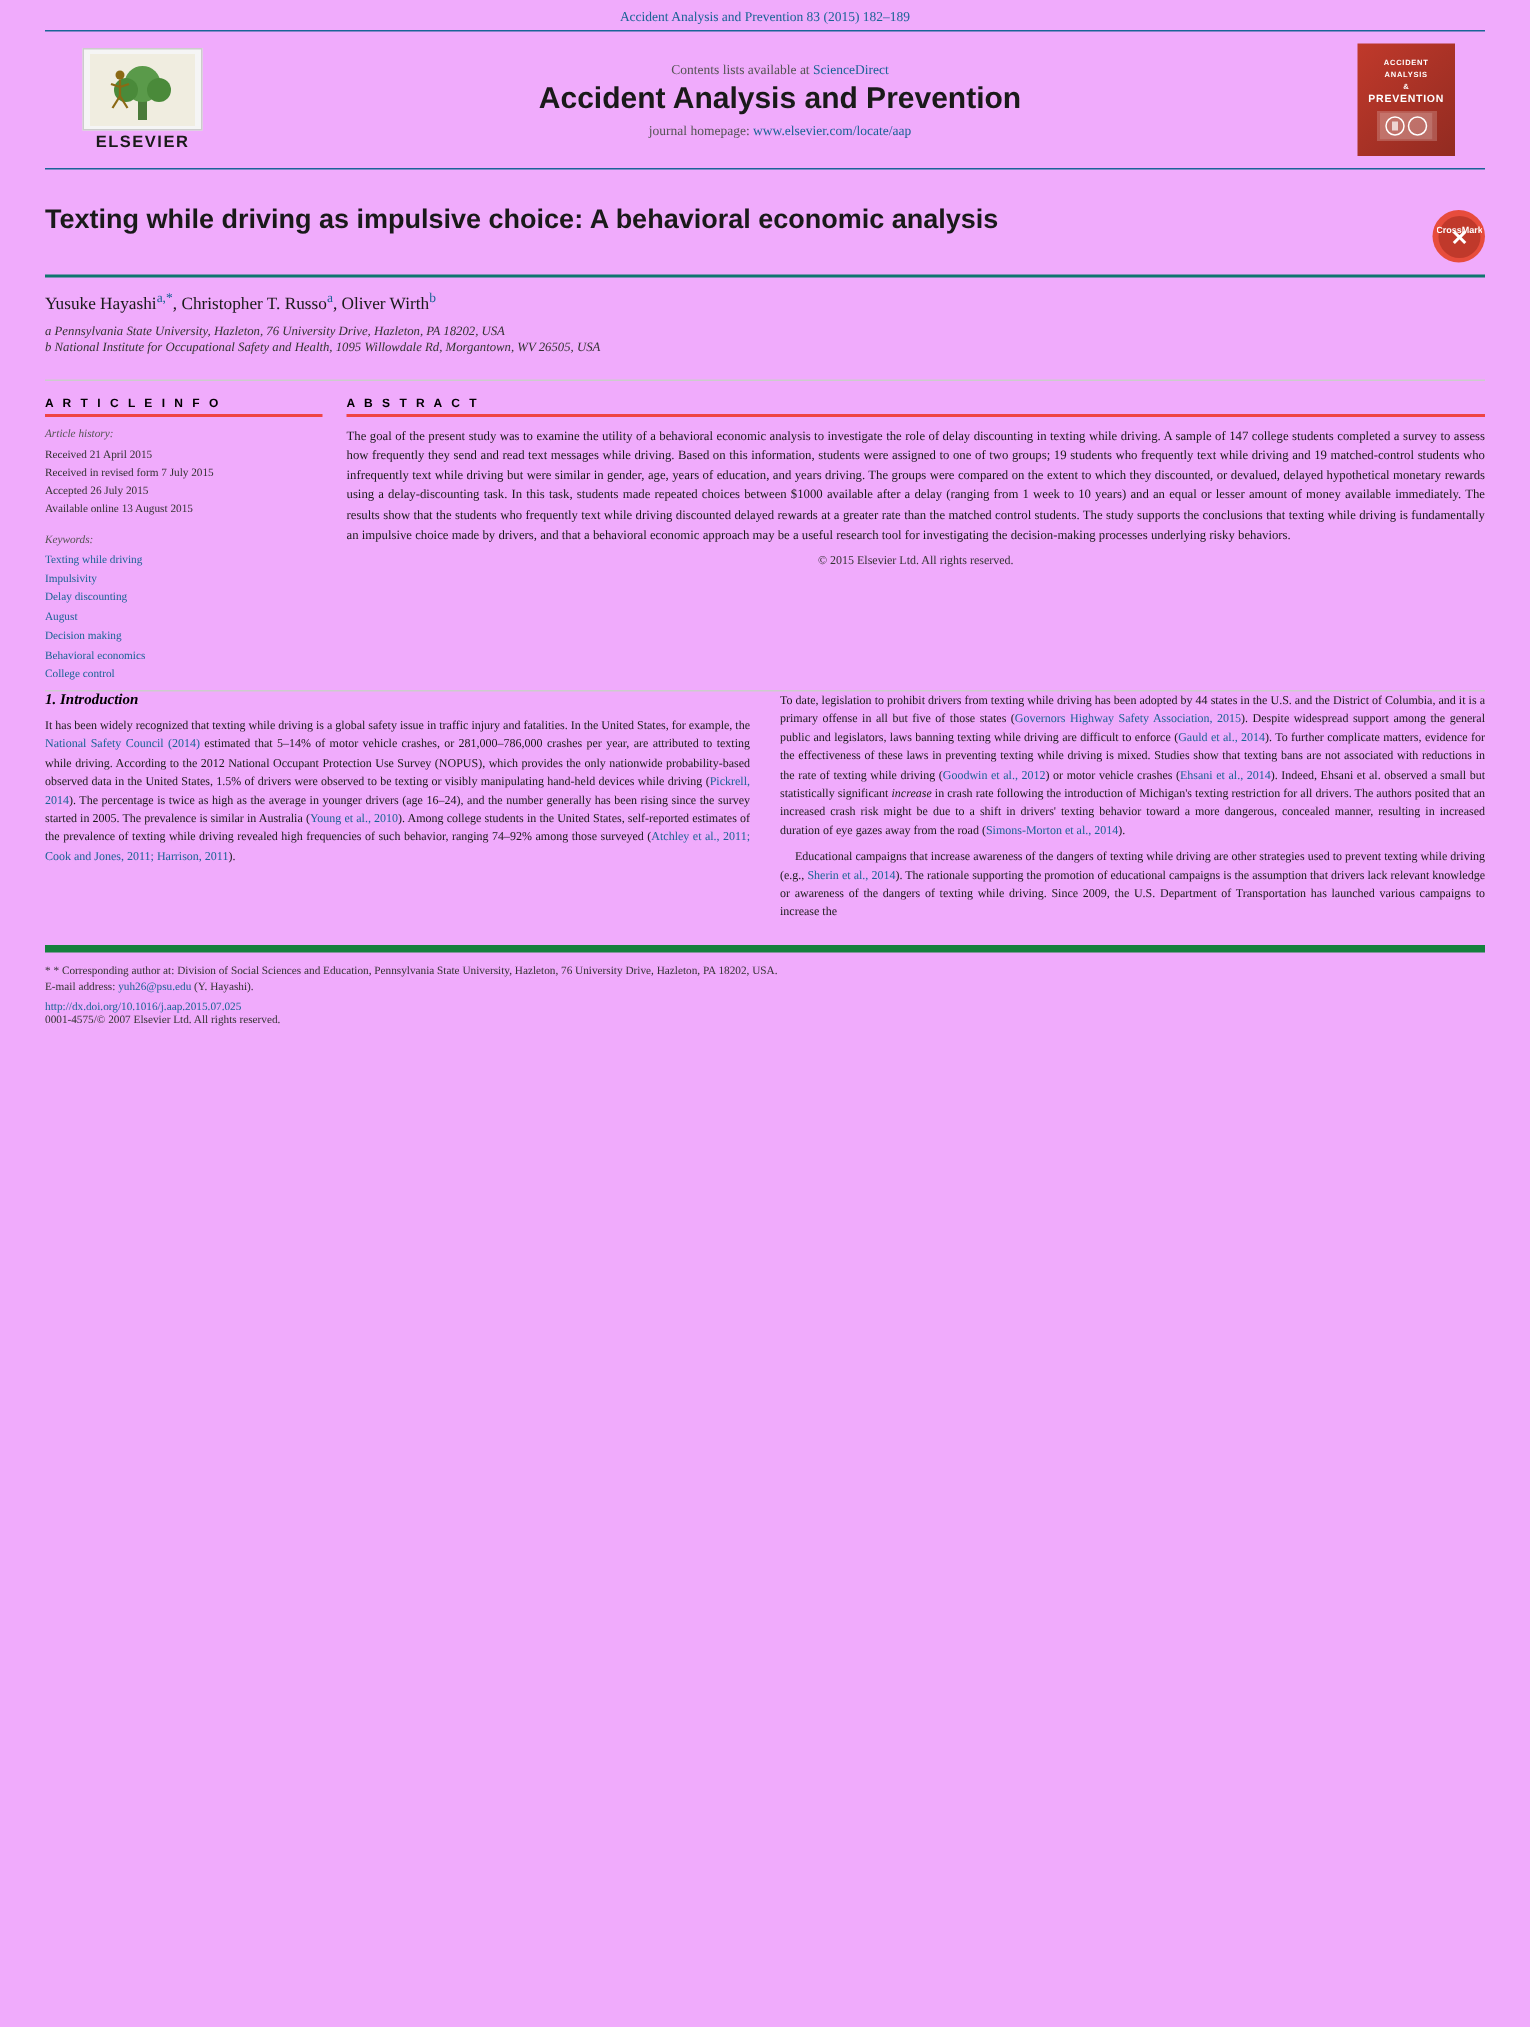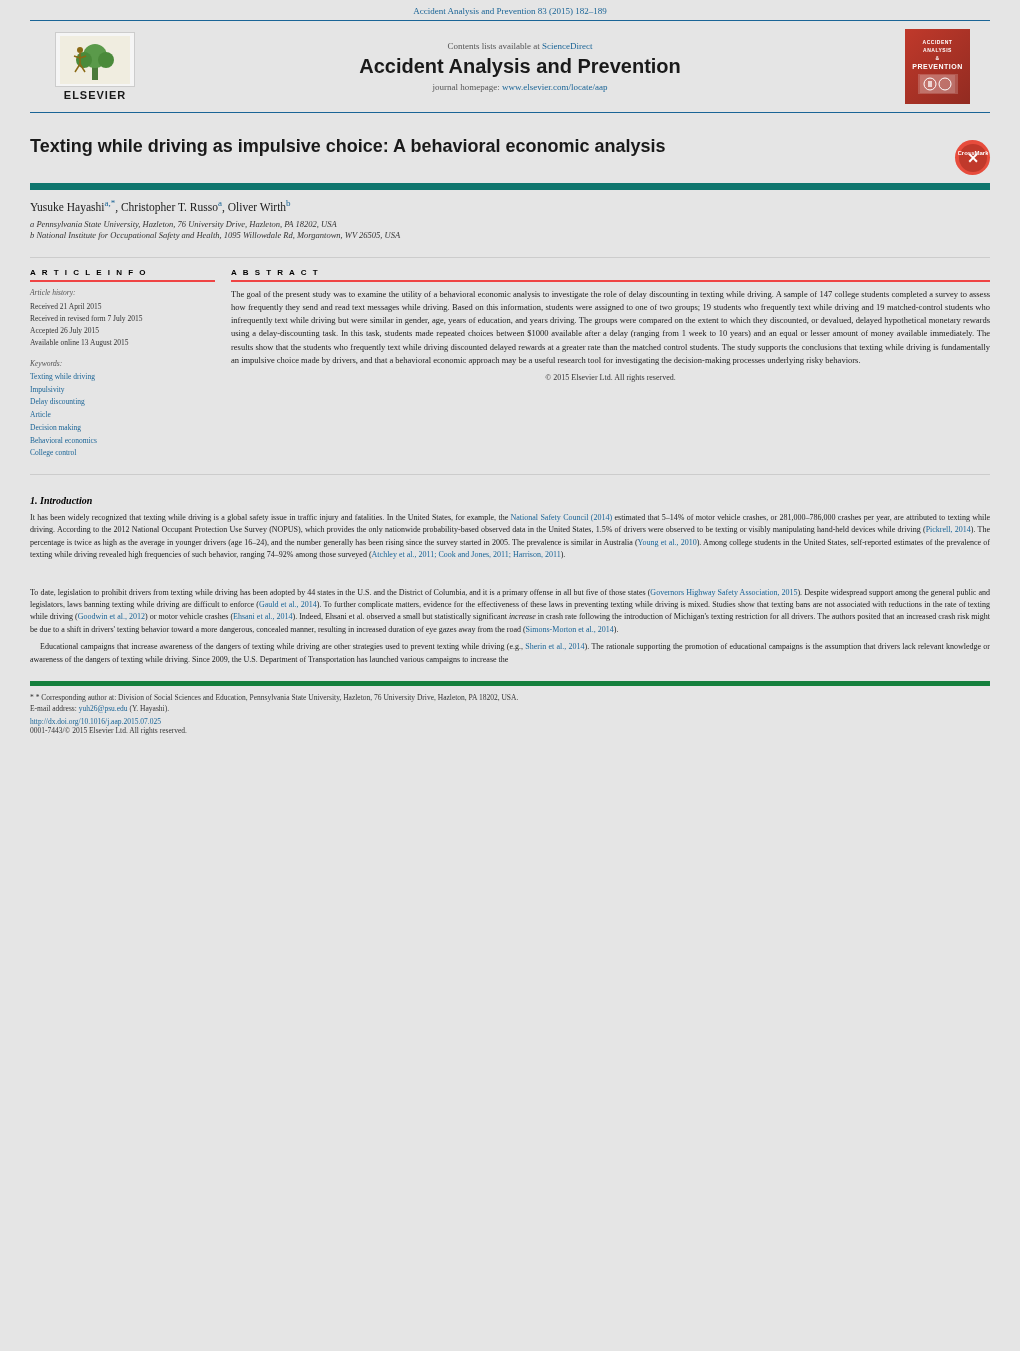--- a/index.html
+++ b/index.html
@@ -7,21 +7,21 @@
       font-family: "Times New Roman", Times, serif;
       background: #fff;
       color: #000;
       font-size: 10px;
       width: 1020px;
       min-height: 1351px;
     }
     .page {
       width: 1020px;
       min-height: 1351px;
-      background: #e5e5e5;
+      background: #f0abfc;
       padding: 0;
     }
     
     .top-ref {
       text-align: center;
       font-size: 9px;
       color: #1a6496;
       padding: 6px 0 4px 0;
       border-bottom: none;
     }
@@ -117,21 +117,21 @@
     }
 
     
     .content-area {
       padding: 10px 30px 0 30px;
     }
 
     
     .article-title-section {
       padding: 12px 0 8px 0;
-      border-bottom: 7px solid #0f766e;
+      border-bottom: 2px solid #0f766e;
       display: flex;
       align-items: flex-start;
       justify-content: space-between;
     }
     .article-title {
       font-size: 18px;
       font-weight: bold;
       font-family: Arial, sans-serif;
       color: #1a1a1a;
       line-height: 1.3;
@@ -247,25 +247,24 @@
     .copyright-line {
       text-align: center;
       font-size: 8px;
       color: #333;
       margin-top: 6px;
     }
 
     
     .body-section {
       border-top: 1px solid #ccc;
-      margin-top: 14px;
-      padding-top: 20px;
+      margin-top: 4px;
+      padding-top: 0;
       display: flex;
       gap: 20px;
-      flex-direction: column;
     }
     .body-col {
       flex: 1;
     }
     .section-title {
       font-size: 10px;
       font-weight: bold;
       font-style: italic;
       color: #000;
       margin-bottom: 6px;
@@ -406,21 +405,21 @@
           <div>Received in revised form 7 July 2015</div>
           <div>Accepted 26 July 2015</div>
           <div>Available online 13 August 2015</div>
         </div>
         <div class="keywords-section">
           <div class="keywords-label">Keywords:</div>
           <div class="keywords-list">
             <span class="keyword-item">Texting while driving</span>
             <span class="keyword-item">Impulsivity</span>
             <span class="keyword-item">Delay discounting</span>
-            <span class="keyword-item">Article</span>
+            <span class="keyword-item">August</span>
             <span class="keyword-item">Decision making</span>
             <span class="keyword-item">Behavioral economics</span>
             <span class="keyword-item">College control</span>
           </div>
         </div>
       </div>
 
       <div class="col-right">
         <div class="section-header">A B S T R A C T</div>
         <div class="abstract-text">
@@ -465,16 +464,16 @@
       <span>* Corresponding author at: Division of Social Sciences and Education, Pennsylvania State University, Hazleton, 76 University Drive, Hazleton, PA 18202, USA.</span>
     </div>
     <div class="footnote-text">
       <span>E-mail address:</span>
       <span class="inline-link">yuh26@psu.edu</span>
       <span>(Y. Hayashi).</span>
     </div>
     <div class="doi-line">
       <span class="inline-link">http://dx.doi.org/10.1016/j.aap.2015.07.025</span>
     </div>
-    <div class="issn-line">0001-7443/© 2015 Elsevier Ltd. All rights reserved.</div>
+    <div class="issn-line">0001-4575/© 2007 Elsevier Ltd. All rights reserved.</div>
   </div>
 
 </div>
 
 </body></html>

